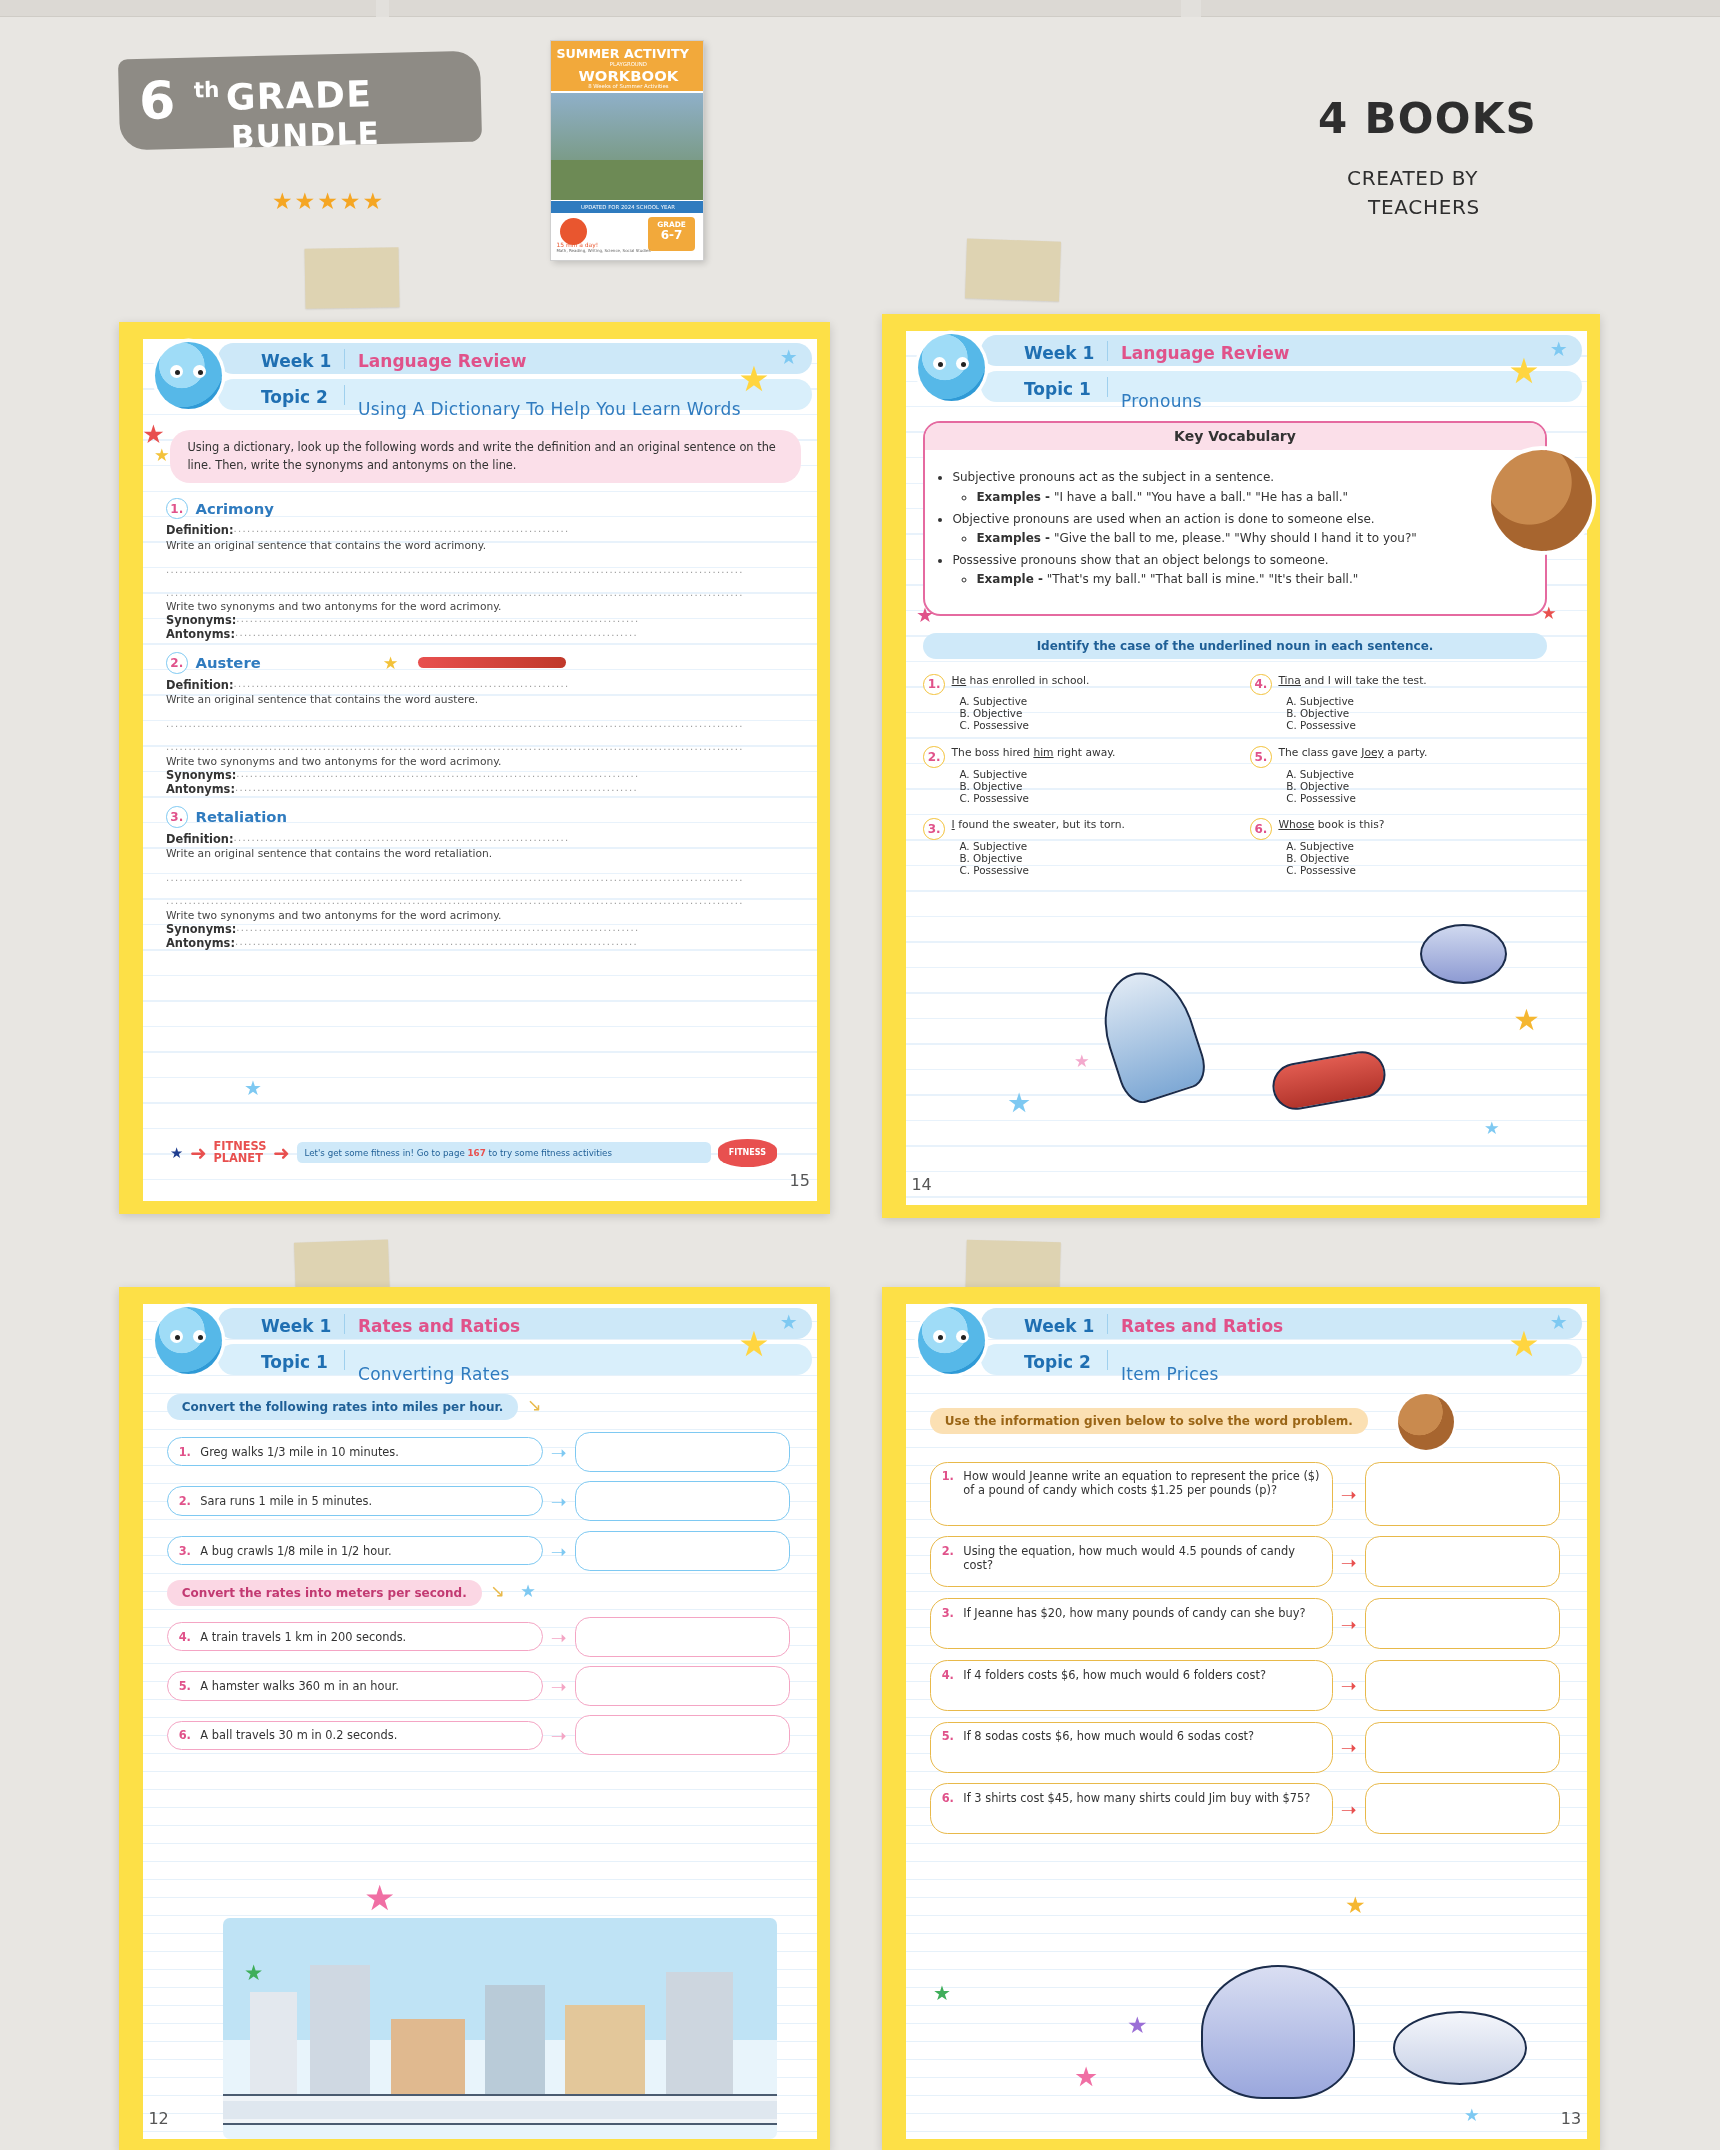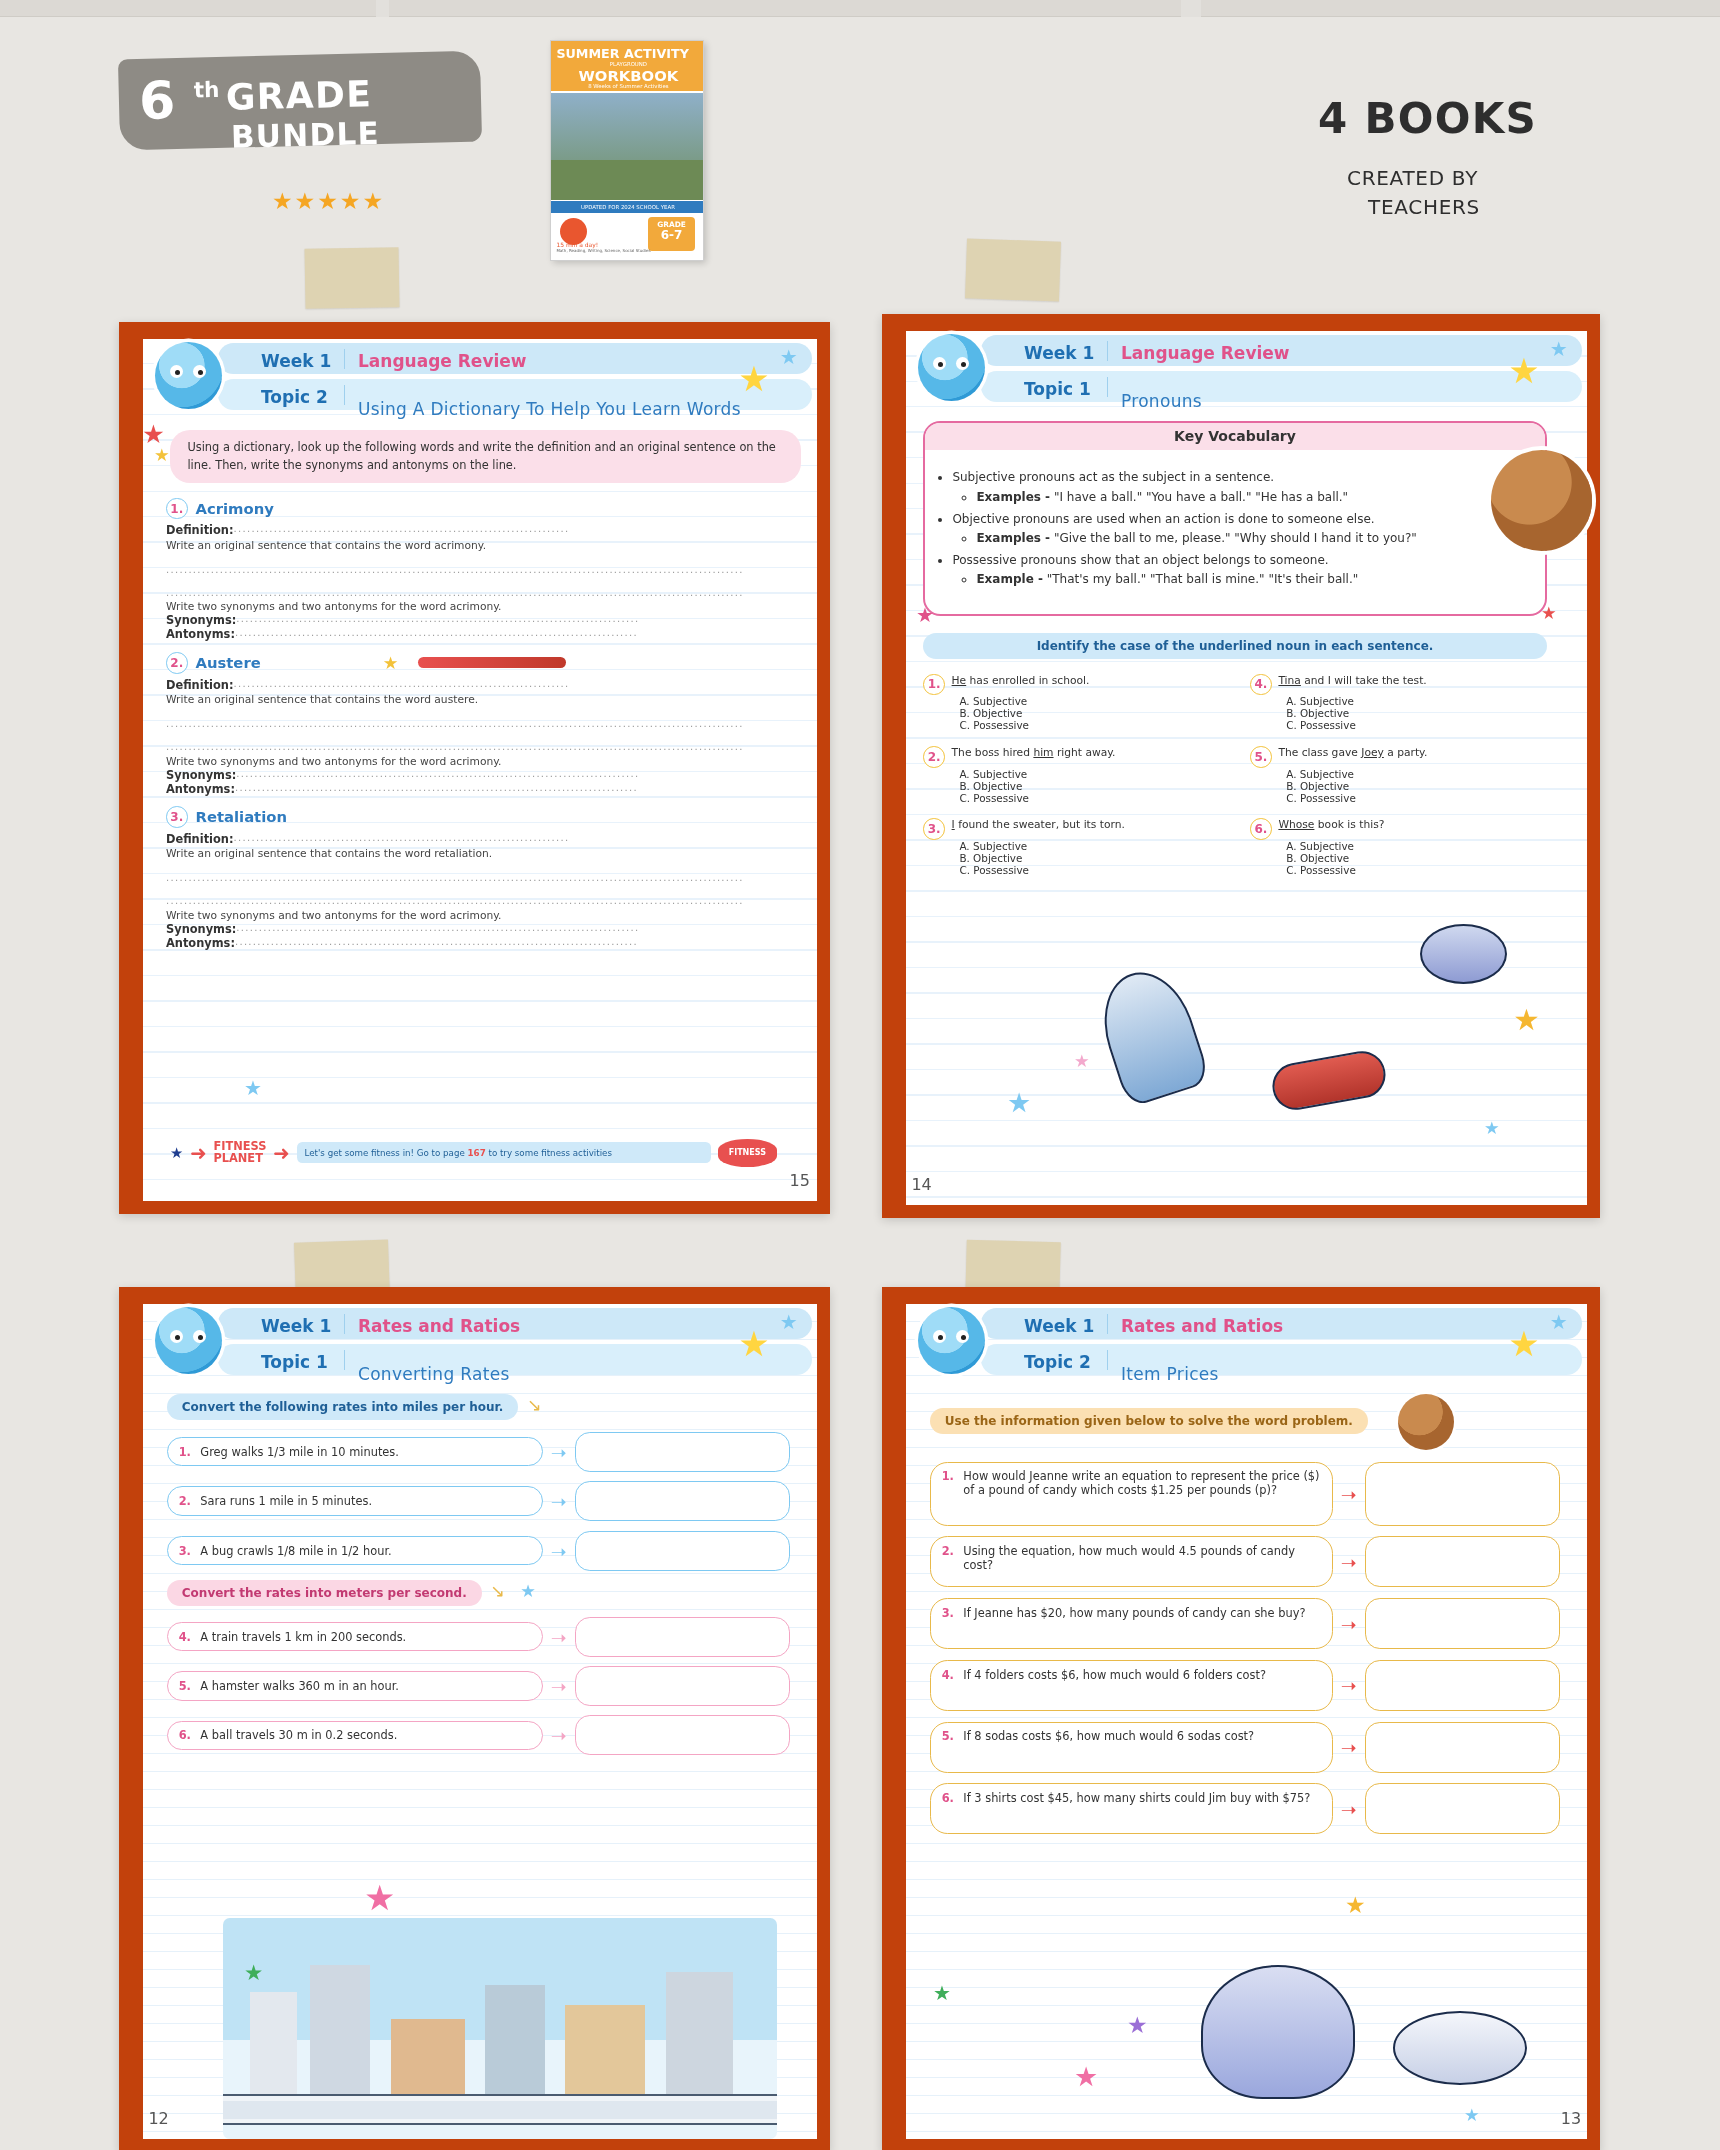--- a/index.html
+++ b/index.html
@@ -57,21 +57,21 @@
 
   
   .tape {
     position:absolute; width:94px; height:60px; background:#ded2b0;
     opacity:.95; transform:rotate(-1deg);
     box-shadow:0 0.7px 2px rgba(0,0,0,.12);
   }
 
   
   .page {
-    position:absolute; background:#c2410c; box-shadow:0 2.7px 9.4px rgba(0,0,0,.16);
+    position:absolute; background:#fde047; box-shadow:0 2.7px 9.4px rgba(0,0,0,.16);
   }
   .page.p1 { left:119px; top:322px; width:711px; height:892px; }
   .page.p2 { left:882px; top:314px; width:718px; height:904px; }
   .page.p3 { left:119px; top:1287px; width:711px; height:865px; }
   .page.p4 { left:882px; top:1287px; width:718px; height:865px; }
 
   .sheet { position:absolute; inset:17.4px 13.4px 13.4px 24px; }
   .ruled { background-image:repeating-linear-gradient(#ffffff 0 24px, #e8f2fb 24px 25.5px); }
   .gridbg { background-image:repeating-linear-gradient(#ffffff 0 17.4px,#e6f1fa 17.4px 18px), repeating-linear-gradient(90deg,#ffffff 0 17.4px,#e6f1fa 17.4px 18px); }
 

